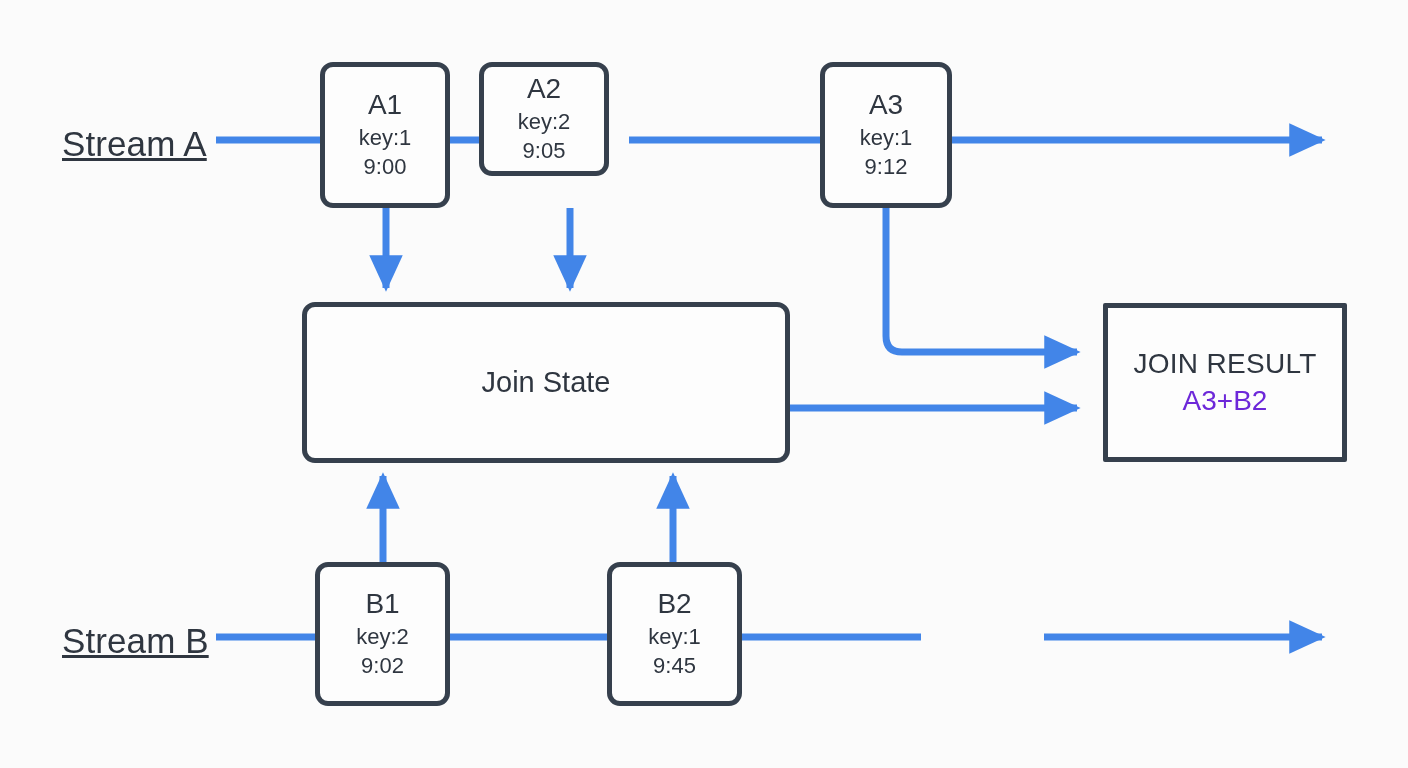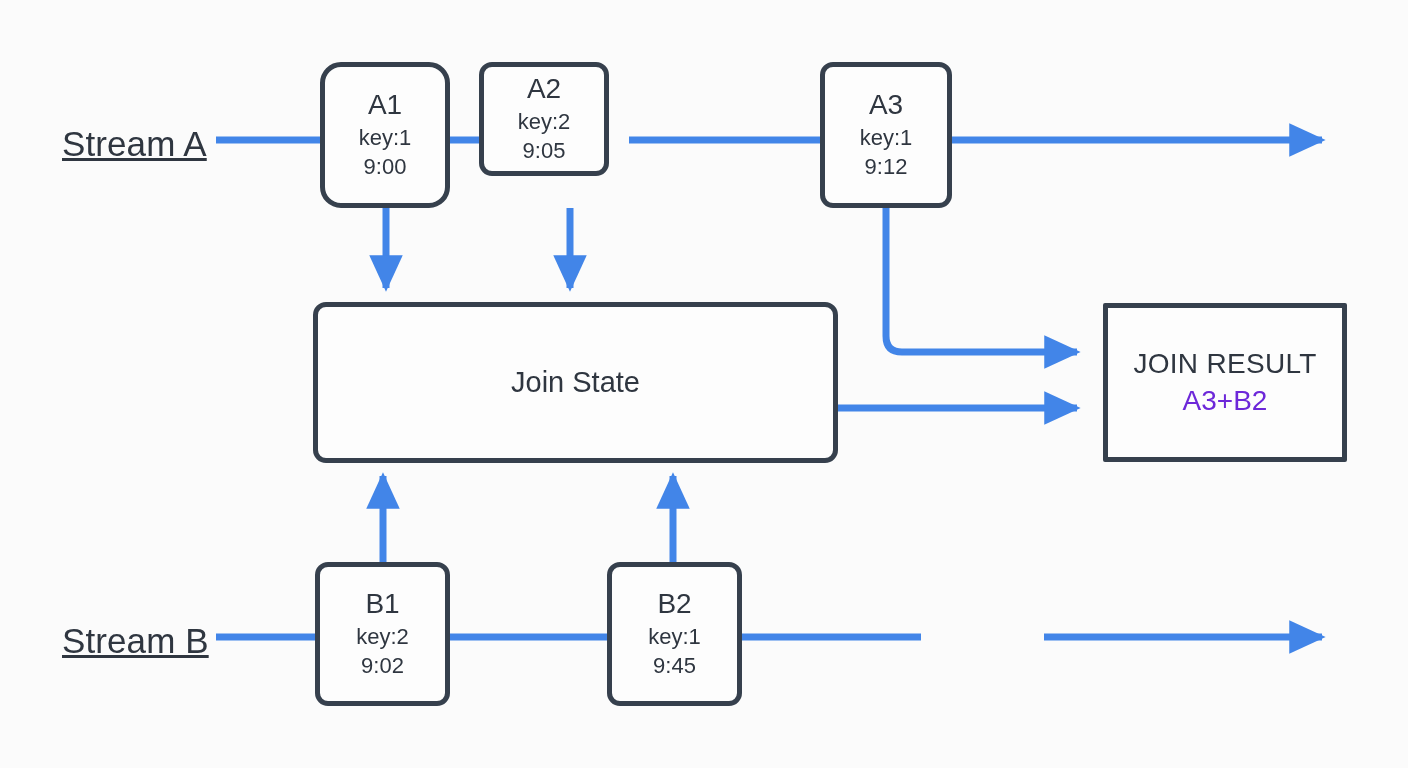--- a/index.html
+++ b/index.html
@@ -60,23 +60,23 @@
     font-size: 22px;
     color: #2f3640;
     line-height: 1.32;
     text-align: right;
   }
 
   
   #join-state-box {
     position: absolute;
     box-sizing: border-box;
-    left: 313px;
+    left: 302px;
     top: 302px;
-    width: 525px;
+    width: 488px;
     height: 161px;
     background: #fdfdfd;
     border: 5px solid #36404d;
     border-radius: 13px;
     display: flex;
     flex-direction: column;
     align-items: center;
     justify-content: center;
     z-index: 5;
   }
@@ -159,21 +159,21 @@
     </g>
 
     <path d="M 886 208 L 886 336 Q 886 352 902 352 L 1077 352" stroke="#4285e8" stroke-width="7" fill="none" stroke-linecap="butt" marker-end="url(#arrow-right)"></path>
 
     <line x1="789" y1="408" x2="1077" y2="408" stroke="#4285e8" stroke-width="7" fill="none" marker-end="url(#arrow-right)"></line>
   </svg>
 
   <div class="stream-label" id="stream-a-label">Stream A</div>
   <div class="stream-label" id="stream-b-label">Stream B</div>
 
-  <div class="event-box" style="left:320px; top:62px; width:130px; height:146px;border-radius:21px;">
+  <div class="event-box" style="left:320px; top:62px; width:130px; height:146px;">
     <div class="event-title">A1</div>
     <div class="event-key">key:1</div>
     <div class="event-time">9:00</div>
   </div>
 
   <div class="event-box" style="left:479px; top:62px; width:130px; height:114px;">
     <div class="event-title">A2</div>
     <div class="event-key">key:2</div>
     <div class="event-time">9:05</div>
   </div>

